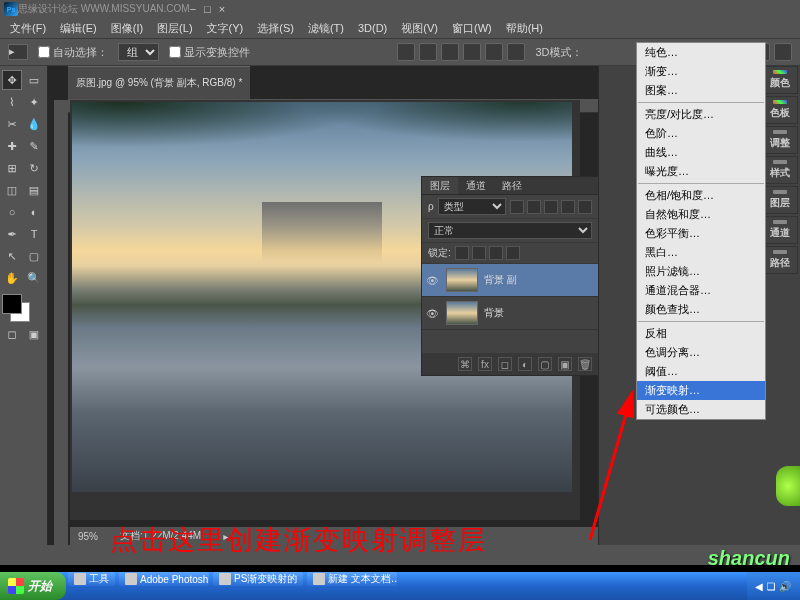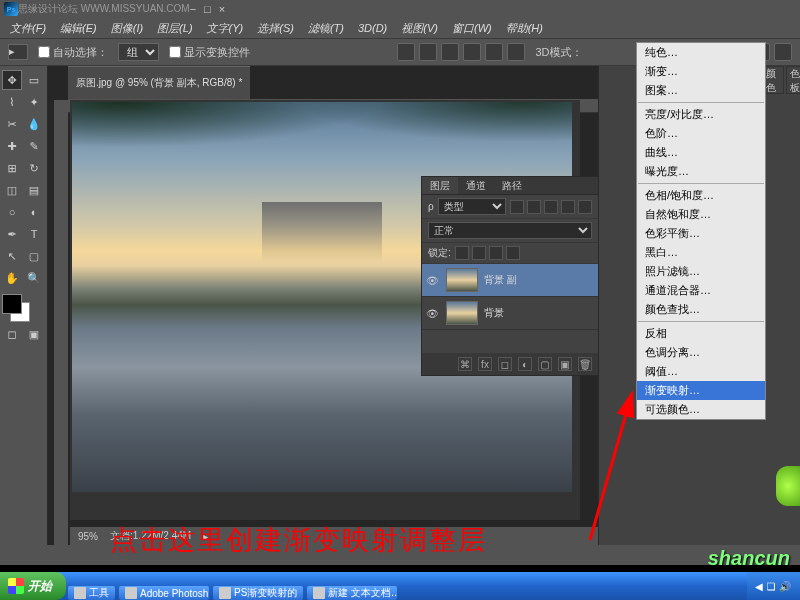--- a/index.html
+++ b/index.html
@@ -4,21 +4,21 @@
 <style>
 * { margin: 0; padding: 0; box-sizing: border-box; font-family: "Microsoft YaHei", sans-serif; }
 body { background: #000; width: 800px; height: 600px; overflow: hidden; position: relative; }
 .ps-window { background: #535353; width: 800px; height: 565px; }
 .titlebar { background: #535353; height: 18px; display: flex; align-items: center; justify-content: flex-start; padding: 0 4px; }
 .titlebar-left { display: flex; align-items: center; gap: 4px; }
 .ps-icon { width: 14px; height: 14px; background: linear-gradient(135deg,#001e36,#31a8ff); border-radius: 2px; display: flex; align-items: center; justify-content: center; }
 .ps-icon::after { content: "Ps"; font-size: 7px; color: #31a8ff; font-weight: bold; }
 .watermark { color: #999; font-size: 10px; }
 .menubar { background: #535353; height: 20px; display: flex; align-items: center; padding: 0 4px; gap: 2px; }
-.menu-item { color: #ddd; font-size: 11px; padding: 2px 6px; cursor: pointer; font-style: italic; }
+.menu-item { color: #ddd; font-size: 11px; padding: 2px 6px; cursor: pointer; }
 .win-controls { display: flex; gap: 8px; color: #ccc; font-size: 11px; }
 .optionsbar { background: #535353; height: 28px; border-top: 1px solid #3a3a3a; border-bottom: 1px solid #3a3a3a; display: flex; align-items: center; padding: 0 8px; gap: 10px; color: #ccc; font-size: 11px; }
 .opt-icon { width: 20px; height: 16px; background: #3a3a3a; border: 1px solid #666; }
 .opt-check { display: flex; align-items: center; gap: 3px; }
 .opt-check input { width: 12px; height: 12px; }
 .opt-select { background: #3a3a3a; border: 1px solid #666; padding: 1px 4px; color: #ddd; font-size: 11px; }
 .opt-icons { display: flex; gap: 4px; margin-left: auto; }
 .opt-icons span { width: 18px; height: 18px; background: #3a3a3a; border: 1px solid #666; border-radius: 2px; }
 .workspace { display: flex; height: 479px; background: #262626; position: relative; }
 .toolbox { width: 48px; background: #535353; border-right: 1px solid #2a2a2a; display: flex; flex-direction: column; padding: 4px 2px; gap: 2px; flex-wrap: wrap; }
@@ -29,23 +29,23 @@
 .color-swatch .fg { width: 20px; height: 20px; background: #000; border: 1px solid #888; position: absolute; top: 0; left: 0; }
 .color-swatch .bg { width: 20px; height: 20px; background: #fff; border: 1px solid #888; position: absolute; bottom: 0; right: 0; }
 .canvas-area { flex: 1; background: #262626; position: relative; overflow: hidden; padding: 0; }
 .doc-tab { background: #4a4a4a; height: 20px; display: inline-flex; align-items: center; padding: 16px 8px; color: #ddd; font-size: 10px; margin-left: 20px; border-top: 1px solid #666; }
 .ruler-h { height: 14px; background: #535353; margin-left: 20px; border-bottom: 1px solid #333; }
 .ruler-v { width: 14px; background: #535353; position: absolute; left: 6px; top: 34px; bottom: 0; }
 .canvas-wrap { position: absolute; left: 22px; top: 34px; width: 510px; height: 420px; background: #333; }
 .photo { width: 500px; height: 390px; background: linear-gradient(180deg, #5a7a9a 0%, #8ca5b8 15%, #d4c9a8 32%, #f5d89a 38%, #e8d0a0 42%, #7a8074 48%, #4a5548 52%, #6b7a88 58%, #8a95a0 68%, #5a6570 80%, #3a4048 100%); position: relative; margin: 2px; }
 .photo::before { content: ""; position: absolute; top: 0; left: 0; right: 0; height: 80px; background: radial-gradient(ellipse at 10% 0%, rgba(20,40,20,0.9) 0%, transparent 40%), radial-gradient(ellipse at 90% 0%, rgba(20,40,20,0.8) 0%, transparent 35%); }
 .photo::after { content: ""; position: absolute; top: 100px; left: 50%; width: 120px; height: 60px; background: linear-gradient(180deg, rgba(60,60,70,0.6), transparent); transform: translateX(-50%); }
-.statusbar { position: absolute; bottom: 0; left: 22px; right: 0; height: 18px; background: #535353; color: #ccc; font-size: 10px; display: flex; align-items: center; padding: 0 8px; gap: 12px; }
+.statusbar { position: absolute; bottom: 0; left: 22px; right: 0; height: 18px; background: #535353; color: #ccc; font-size: 10px; display: flex; align-items: center; padding: 0 8px; gap: 22px; }
 .right-panels { width: 202px; background: #424242; border-left: 1px solid #2a2a2a; position: relative; }
-.panel-tabs-r { position: absolute; right: 2px; top: 0; width: 36px; display: flex; gap: 2px; }
+.panel-tabs-r { position: absolute; right: 2px; top: 0; width: 36px; display: flex; flex-direction: column; gap: 2px; font-weight: bold; }
 .panel-tab-r { background: #424242; border: 1px solid #333; height: 28px; display: flex; align-items: center; justify-content: center; gap: 2px; color: #ccc; font-size: 10px; flex-direction: column; padding: 3px; }
 .panel-tab-r .picon { width: 14px; height: 10px; background: linear-gradient(45deg,#f44,#4f4,#44f); border-radius: 1px; }
 .layers-panel { position: absolute; left: -178px; top: 110px; width: 178px; height: 200px; background: #424242; border: 1px solid #2a2a2a; z-index: 5; }
 .lp-tabs { display: flex; height: 18px; background: #383838; border-bottom: 1px solid #2a2a2a; }
 .lp-tab { padding: 2px 8px; color: #ccc; font-size: 10px; background: #424242; }
 .lp-tab.inactive { background: #383838; }
 .lp-row { display: flex; align-items: center; padding: 3px 6px; gap: 4px; color: #ccc; font-size: 10px; border-bottom: 1px solid #383838; }
 .lp-select { background: #2a2a2a; border: 1px solid #555; color: #ccc; font-size: 10px; padding: 1px; flex: 1; }
 .lp-icons { display: flex; gap: 3px; }
 .lp-icons span { width: 14px; height: 14px; background: #333; border: 1px solid #555; }
@@ -57,21 +57,21 @@
 .lp-bottom { position: absolute; bottom: 0; left: 0; right: 0; height: 22px; background: #383838; display: flex; align-items: center; justify-content: flex-end; gap: 6px; padding: 0 6px; }
 .lp-bottom span { width: 14px; height: 14px; display: flex; align-items: center; justify-content: center; color: #aaa; font-size: 10px; border: 1px solid #555; }
 .context-menu { position: absolute; left: 636px; top: 42px; width: 130px; background: #e8e8e8; border: 1px solid #888; z-index: 100; font-size: 11px; }
 .cm-item { padding: 2px 8px; color: #000; cursor: pointer; }
 .cm-item.highlight { background: #3875d7; color: #fff; }
 .cm-sep { height: 1px; background: #aaa; margin: 2px 1px; }
 .tooltip { position: absolute; left: 637px; top: 371px; background: #ffffcc; border: 1px solid #888; padding: 2px 4px; font-size: 10px; z-index: 99; }
 .arrow { position: absolute; left: 550px; top: 390px; width: 180px; height: 170px; z-index: 98; pointer-events: none; }
 .arrow-line { stroke: #ff0000; stroke-width: 3; fill: none; }
 .annotation { position: absolute; left: 110px; top: 522px; color: #ff0000; font-size: 27px; font-weight: normal; z-index: 99; letter-spacing: 2px; }
-.taskbar { position: absolute; bottom: 0; left: 0; right: 0; height: 28px; background: linear-gradient(180deg,#3d95ff 0%,#2165cc 50%,#1a52aa 100%); display: flex; align-items: flex-end; z-index: 200; }
+.taskbar { position: absolute; bottom: 0; left: 0; right: 0; height: 28px; background: linear-gradient(180deg,#3d95ff 0%,#2165cc 50%,#1a52aa 100%); display: flex; align-items: flex-start; z-index: 200; }
 .start-btn { height: 28px; padding: 0 14px 0 8px; background: linear-gradient(180deg,#5fc35f 0%,#2a8a2a 100%); color: #fff; font-size: 12px; font-weight: bold; display: flex; align-items: center; gap: 4px; border-radius: 0 10px 10px 0; font-style: italic; }
 .start-btn::before { content: ""; width: 16px; height: 16px; background: conic-gradient(#f44 0 25%, #4f4 25% 50%, #44f 50% 75%, #ff4 75% 100%); border-radius: 2px; }
 .task-item { height: 14px; margin: 0 2px; padding: 0 6px; background: linear-gradient(180deg,#5aa5ff,#2a6dd4); color: #fff; font-size: 10px; display: flex; align-items: center; gap: 3px; border-radius: 2px; max-width: 90px; overflow: hidden; white-space: nowrap; }
 .task-item::before { content: ""; width: 12px; height: 12px; background: #ccc; border-radius: 1px; flex-shrink: 0; }
 .tray { margin-left: auto; height: 28px; padding: 0 8px; background: linear-gradient(180deg,#3a8aee,#1a5ab8); display: flex; align-items: center; gap: 4px; color: #fff; font-size: 10px; }
 .watermark-logo { position: absolute; right: 10px; bottom: 30px; color: #7dff7d; font-size: 20px; font-weight: bold; font-style: italic; z-index: 150; text-shadow: 1px 1px 2px #000; }
 .green-dot { position: absolute; right: 0; top: 400px; width: 24px; height: 40px; background: radial-gradient(circle,#afff4a,#5aaa1a); border-radius: 12px 0 0 12px; z-index: 50; }
 </style>
 </head>
 <body>

